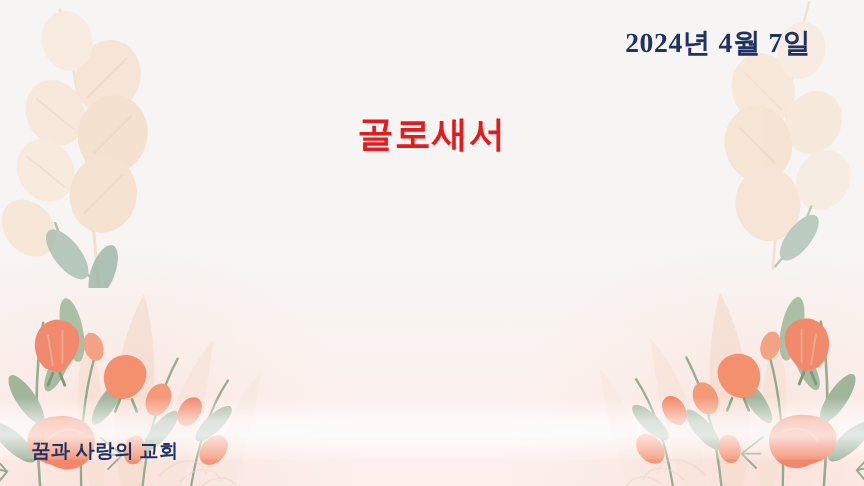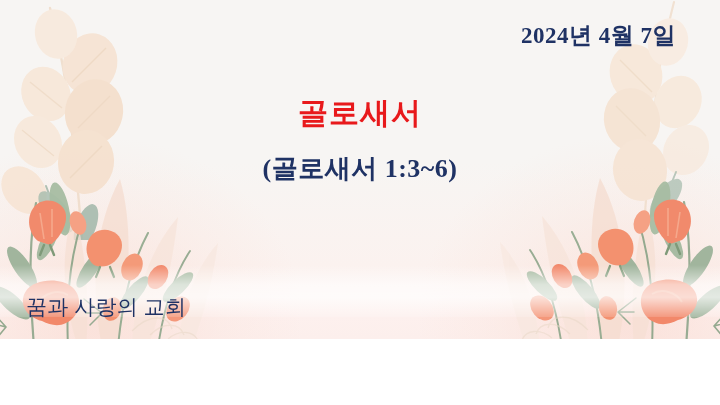--- a/index.html
+++ b/index.html
@@ -4,21 +4,21 @@
 <style>
   html, body {
     margin: 0;
     padding: 0;
     background: #ffffff;
   }
 
   #slide {
     position: relative;
     width: 720px;
-    height: 339px;
+    height: 405px;
     overflow: hidden;
     background: #fef9c3;
     font-family: "Liberation Serif", "DejaVu Serif", serif;
   }
 
   
   .bg-base {
     position: absolute;
     inset: 0;
     background:
@@ -117,22 +117,22 @@
     font-size: 26px;
     font-weight: 700;
     color: #1f3264;
     letter-spacing: 0.5px;
   }
 
   .footer-left {
     position: absolute;
     left: 26px;
     bottom: 18px;
-    font-size: 21px;
-    font-weight: 400;
+    font-size: 16px;
+    font-weight: 700;
     color: #1f3264;
     letter-spacing: 0.3px;
     white-space: nowrap;
   }
 
   .footer-right {
     position: absolute;
     right: 32px;
     bottom: 18px;
     font-size: 19px;
@@ -296,19 +296,18 @@
       </g>
     </g>
   </svg>
 
   <div class="bottom-sheen"></div>
 
   <div class="date-line">2024년 4월 7일</div>
 
   <div class="center-stack">
     <div class="sermon-kind">골로새서</div>
-    <div class="scripture-ref">(골로새서 1:3~6)</div>
   </div>
 
   <div class="footer-left">꿈과 사랑의 교회</div>
 
 
 </div>
 
 </body></html>

